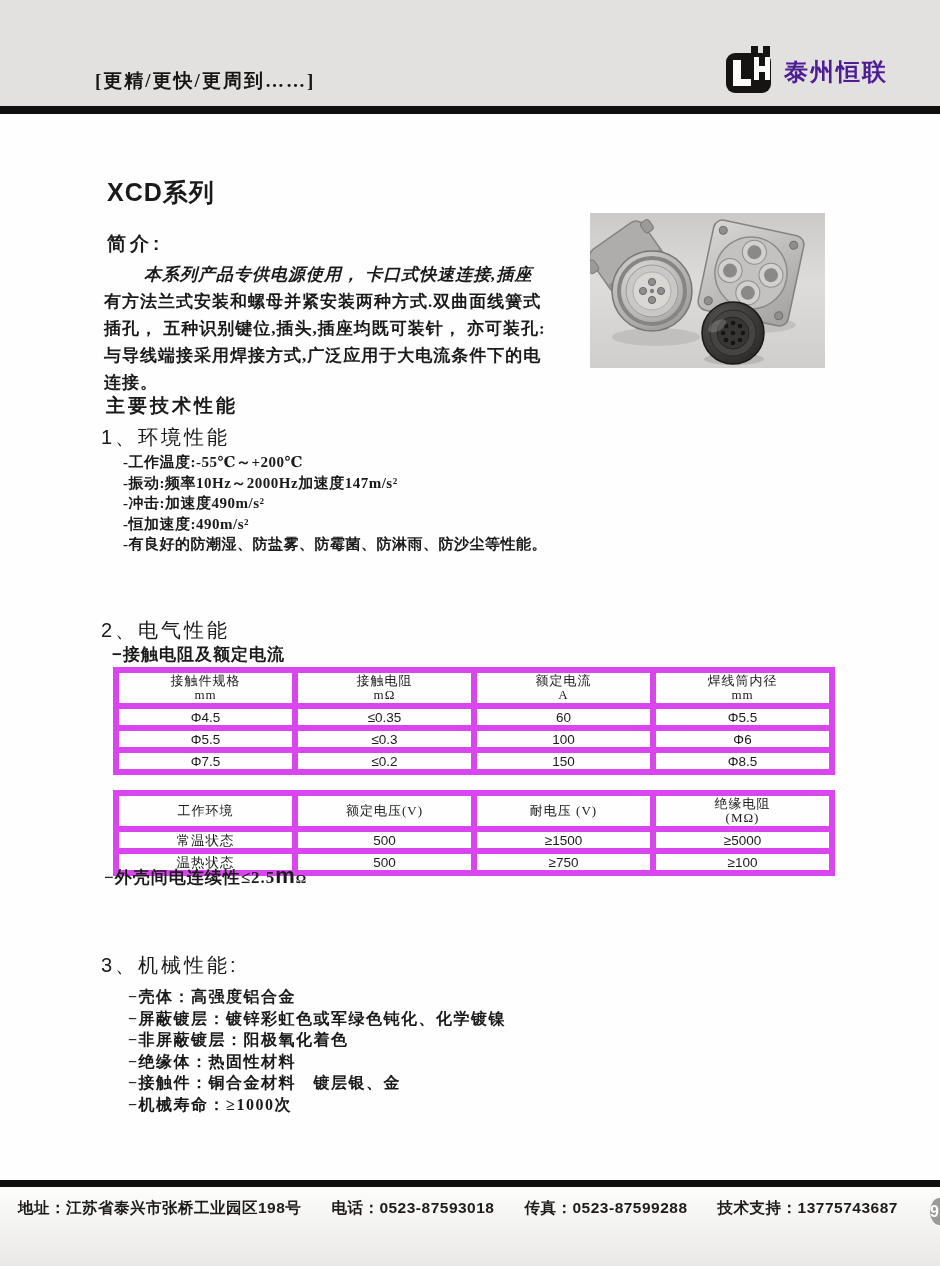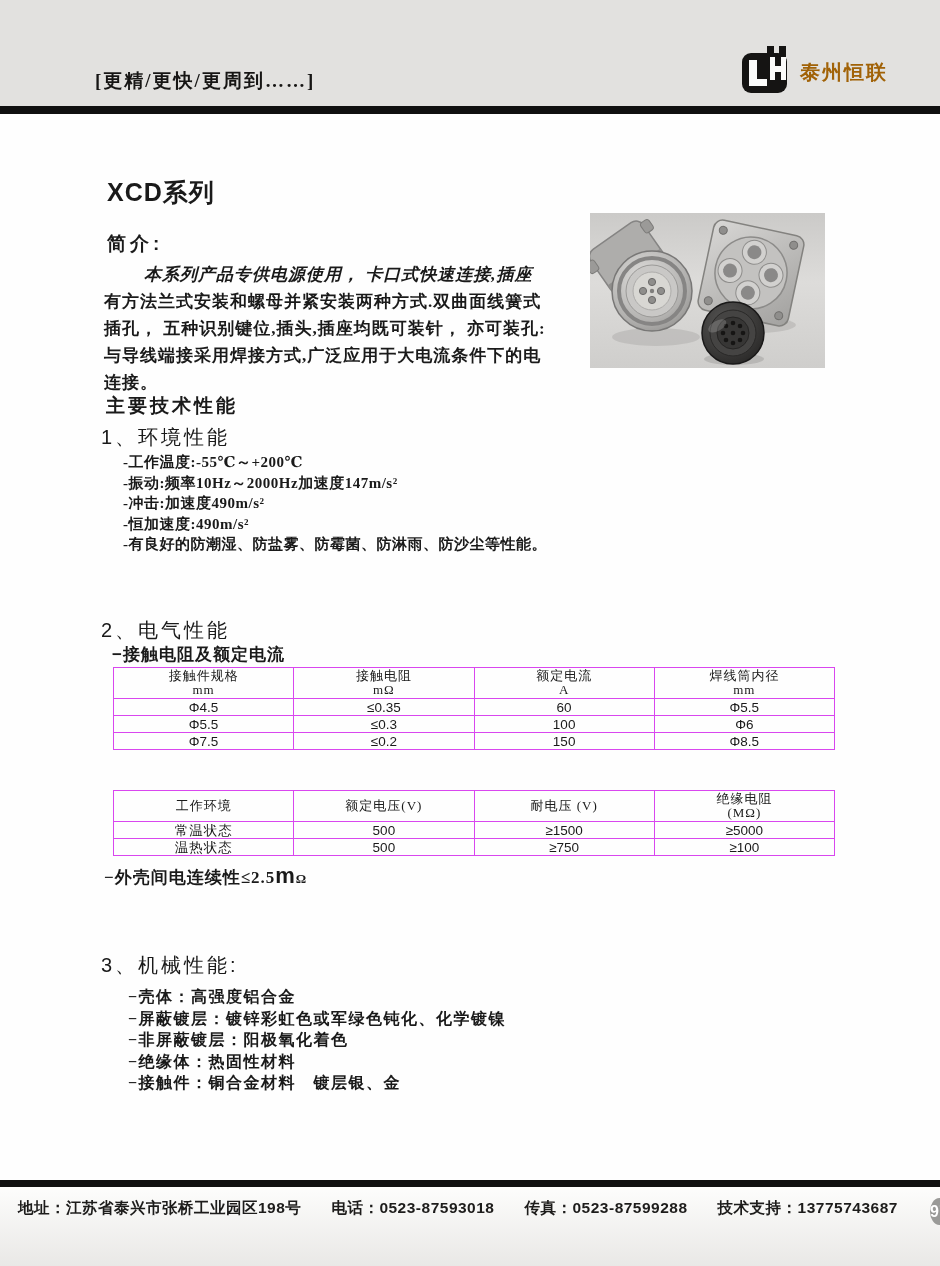--- a/index.html
+++ b/index.html
@@ -5,21 +5,21 @@
   html,body{margin:0;padding:0;background:#888;}
   .page{
     position:relative;width:940px;height:1266px;margin:0 auto;
     background:#fefefe;overflow:hidden;
     font-family:"Liberation Serif","DejaVu Serif",serif;color:#1a1a1a;
   }
   
   .top-band{position:absolute;left:0;top:0;width:940px;height:106px;background:#e2e1df;}
   .slogan{position:absolute;left:95px;top:68px;font-size:19px;font-weight:bold;letter-spacing:2px;color:#161514;}
   .brand{position:absolute;right:52px;top:44px;display:flex;align-items:center;gap:8px;}
-  .brand-name{font-family:"Liberation Sans","DejaVu Sans",sans-serif;font-weight:bold;font-size:20px;letter-spacing:2px;color:#a16207;}
+  .brand-name{font-family:"Liberation Sans","DejaVu Sans",sans-serif;font-weight:bold;font-size:24px;letter-spacing:2px;color:#4c1d95;}
   .top-rule{position:absolute;left:0;top:106px;width:940px;height:8px;background:#101010;}
   .bottom-rule{position:absolute;left:0;top:1180px;width:940px;height:7px;background:#101010;}
   .footer-band{position:absolute;left:0;top:1187px;width:940px;height:79px;background:linear-gradient(#fdfdfc,#e9e8e6);}
 
   
   .page-title{position:absolute;left:107px;top:176px;font-family:"Liberation Sans","DejaVu Sans",sans-serif;font-weight:bold;font-size:25px;letter-spacing:1px;}
   .intro-heading{position:absolute;left:107px;top:231px;font-family:"Liberation Sans","DejaVu Sans",sans-serif;font-weight:bold;font-size:19px;letter-spacing:4px;}
   .tech-heading{position:absolute;left:106px;top:393px;font-family:"Liberation Sans","DejaVu Sans",sans-serif;font-weight:bold;font-size:19px;letter-spacing:3px;}
   .sec-heading{position:absolute;font-size:20px;letter-spacing:3px;font-family:"Liberation Sans","DejaVu Sans",sans-serif;}
   .env-heading{left:101px;top:424px;}
@@ -34,21 +34,21 @@
   .env-list{position:absolute;left:123px;top:452px;font-size:15px;line-height:20.5px;letter-spacing:0.5px;font-weight:bold;}
   .mech-list{position:absolute;left:128px;top:986px;font-size:16px;line-height:21.6px;letter-spacing:1.5px;font-weight:bold;}
 
   
   .t-caption{position:absolute;font-family:"Liberation Sans","DejaVu Sans",sans-serif;font-weight:bold;font-size:17px;letter-spacing:1px;}
   .cap1{left:112px;top:643px;}
   .cap2{left:112px;top:768px;}
   table.spec{position:absolute;left:113px;width:722px;border-collapse:collapse;table-layout:fixed;text-align:center;}
   .tbl1{top:667px;}
   .tbl2{top:790px;}
-  table.spec th,table.spec td{border:1px solid #d946ef;padding:0;}
+  table.spec th,table.spec td{border:6px solid #d946ef;padding:0;}
   table.spec th{font-weight:normal;font-size:13px;line-height:14px;height:30px;letter-spacing:1px;}
   table.spec td{height:16px;font-size:13.5px;line-height:15px;font-family:"Liberation Sans","DejaVu Sans",sans-serif;}
   table.spec .cjk{font-family:"Liberation Serif","DejaVu Serif",serif;letter-spacing:1px;}
   .note-line{position:absolute;left:104px;top:866px;font-size:17px;letter-spacing:1px;font-weight:bold;}
   .note-line .big-m{font-family:"Liberation Sans","DejaVu Sans",sans-serif;font-size:22px;line-height:17px;}
   .note-line .omega{font-size:13px;}
 
   
   .photo{position:absolute;left:590px;top:213px;width:235px;height:155px;}
 
@@ -249,20 +249,21 @@
     <span>−外壳间电连续性≤2.5</span><span class="big-m">m</span><span class="omega">Ω</span>
   </div>
 
   <div class="sec-heading mech-heading">3、机械性能:</div>
   <div class="mech-list">
     <div>−壳体：高强度铝合金</div>
     <div>−屏蔽镀层：镀锌彩虹色或军绿色钝化、化学镀镍</div>
     <div>−非屏蔽镀层：阳极氧化着色</div>
     <div>−绝缘体：热固性材料</div>
     <div>−接触件：铜合金材料　镀层银、金</div>
+    <div>−机械寿命：≥1000次</div>
   </div>
 
   <div class="bottom-rule"></div>
   <div class="footer-band"></div>
   <div class="footer-row">
     <span class="seg">地址：江苏省泰兴市张桥工业园区198号</span>
     <span class="seg">电话：0523-87593018</span>
     <span class="seg">传真：0523-87599288</span>
     <span class="seg">技术支持：13775743687</span>
     <span class="page-badge">97</span>

